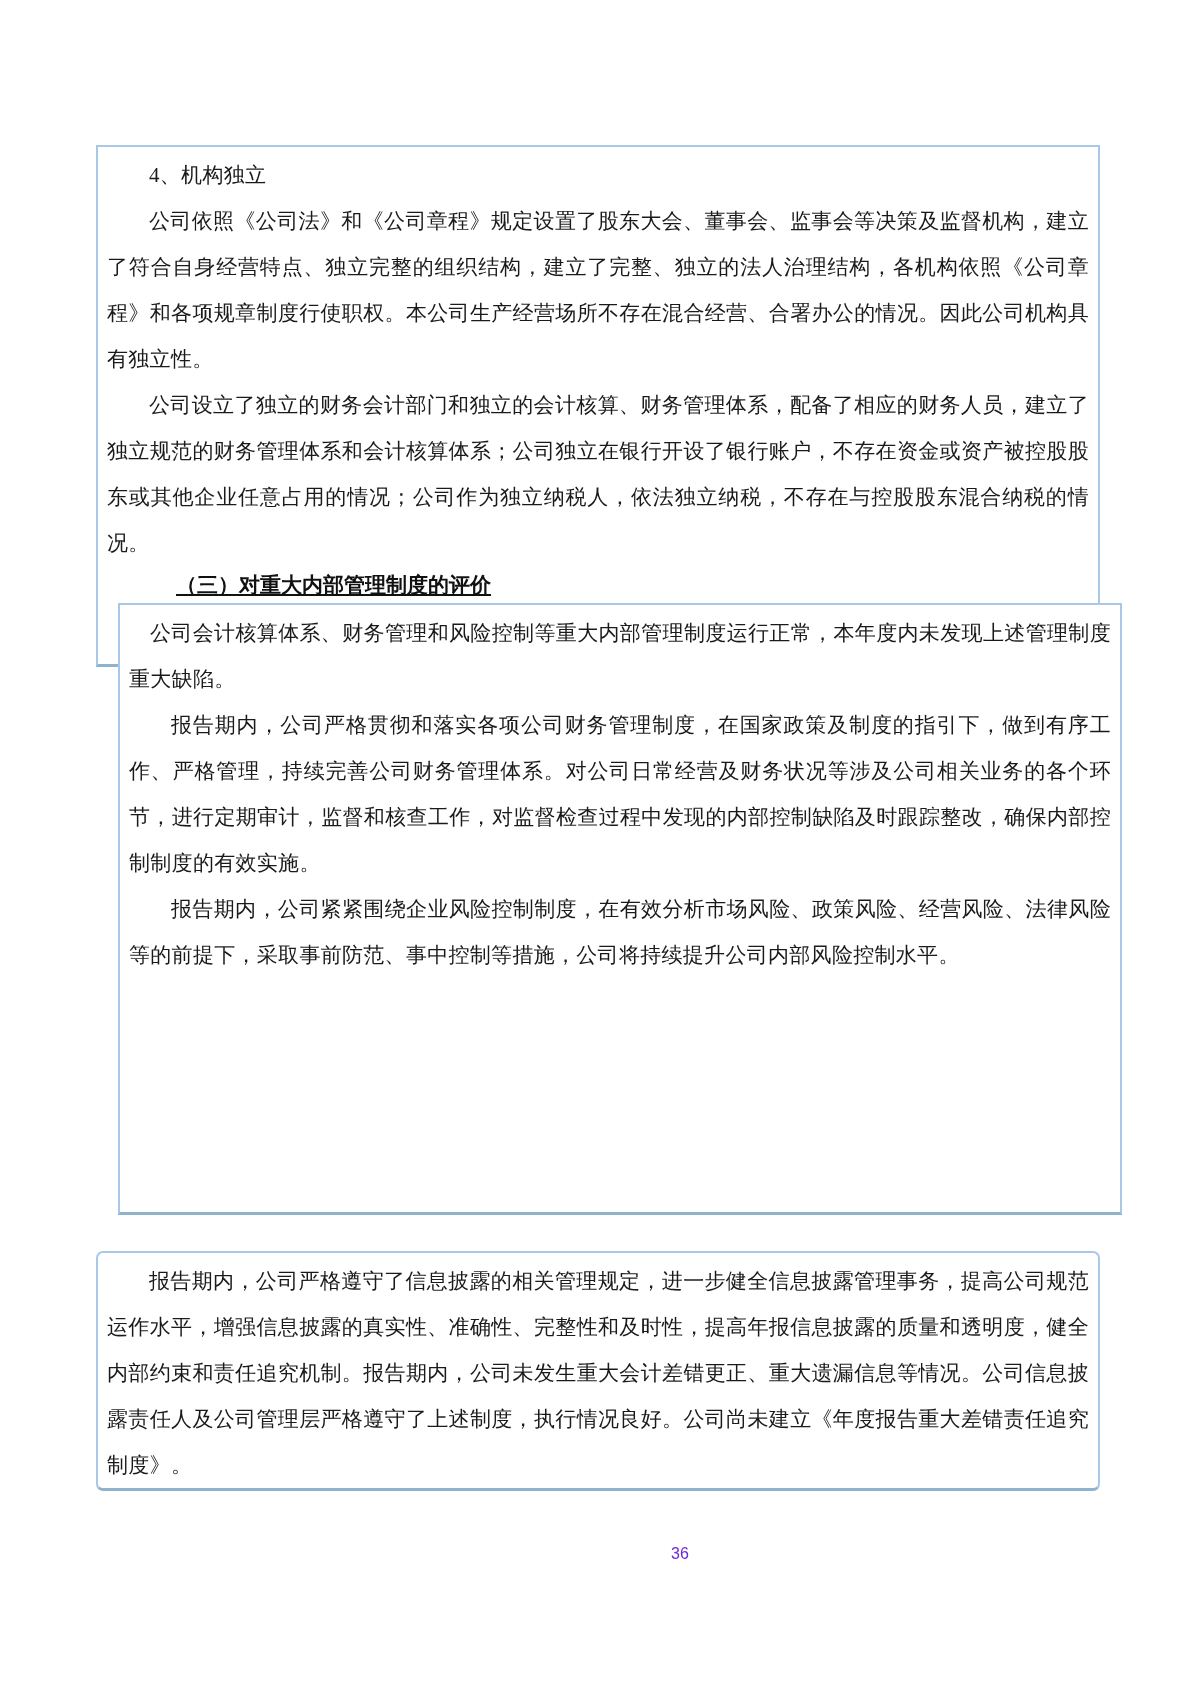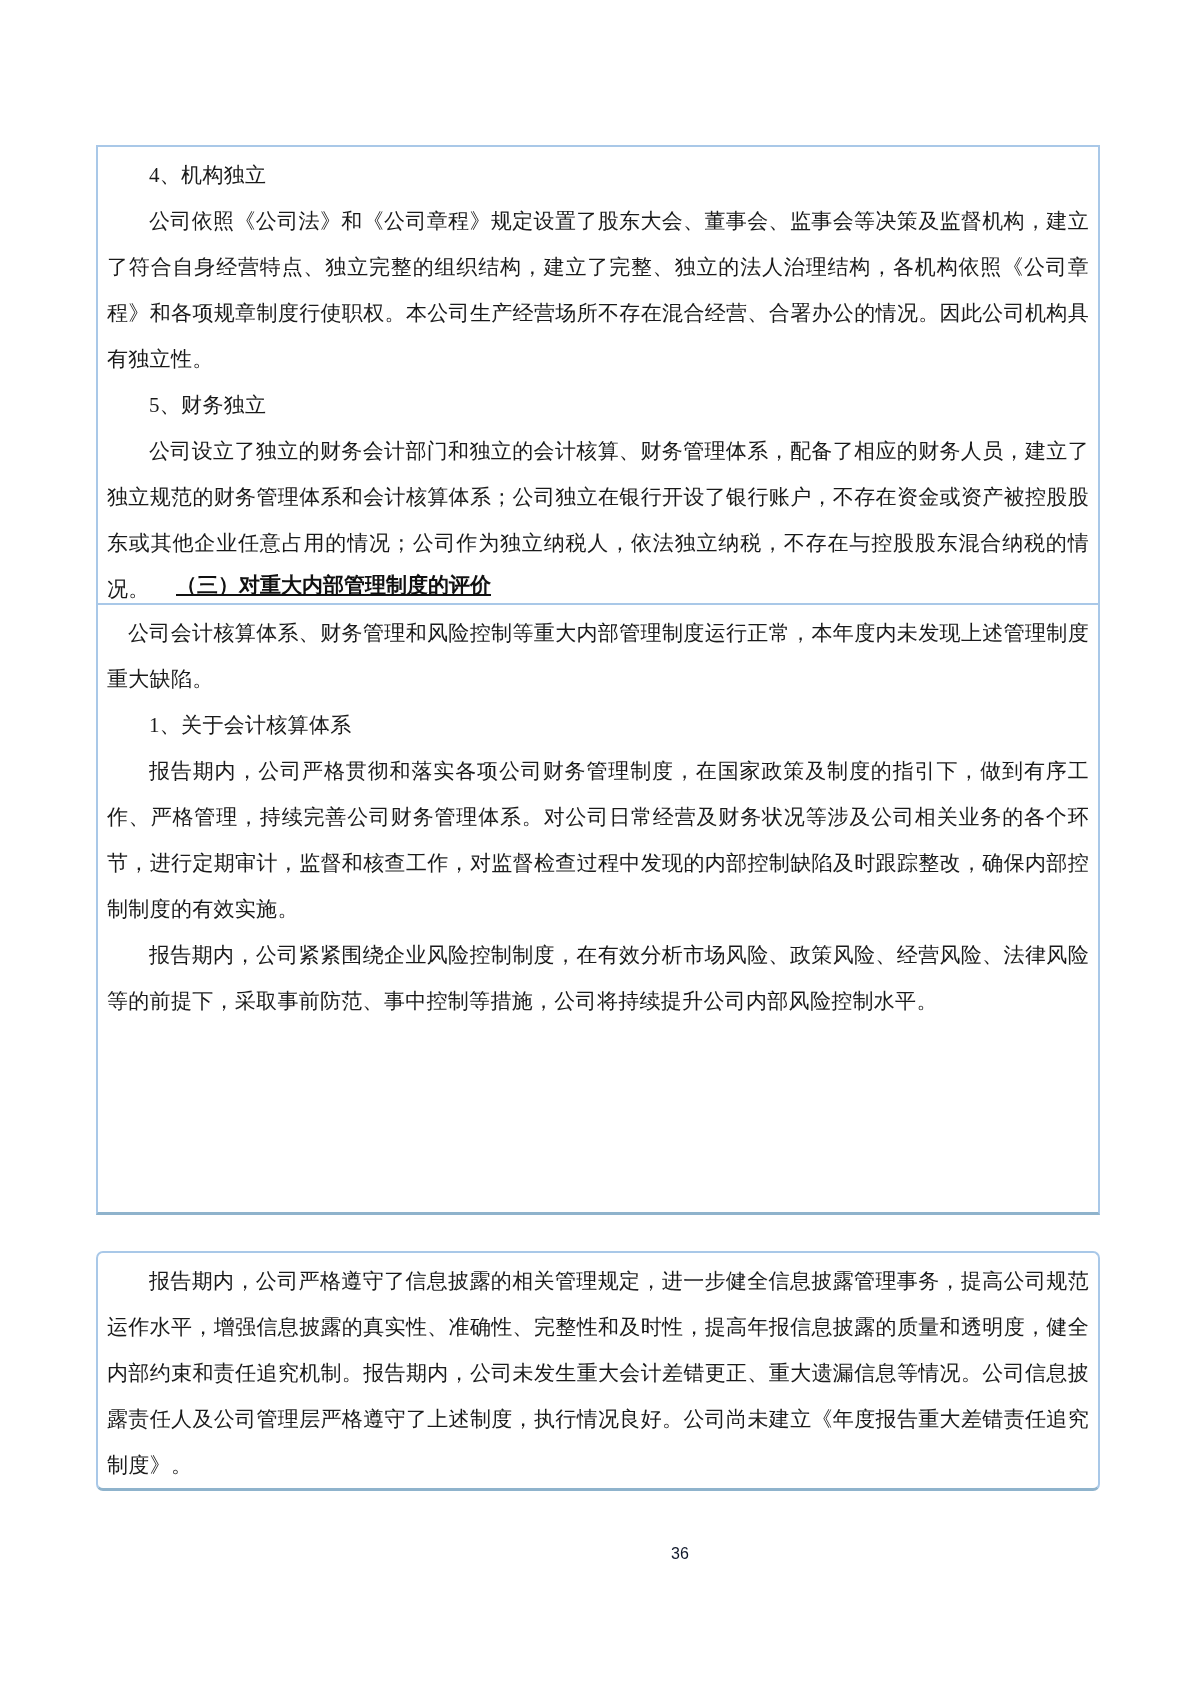--- a/index.html
+++ b/index.html
@@ -27,21 +27,21 @@
     margin:0;
     font-size:21px;
     line-height:46px;
     text-align:justify;
     text-justify:inter-ideograph;
     letter-spacing:0.3px;
   }
   .indent-2{text-indent:42px;}
   .indent-1{text-indent:21px;}
   #box-independence{top:145px;height:522px;}
-  #box-internal-management{top:603px;height:612px;}
+  #box-internal-management{top:603px;height:612px;margin-left:22px;}
   #box-error-accountability{top:1251px;height:240px;border-radius:7px;}
   .between-heading{
     position:absolute;
     left:96px;
     width:1004px;
     box-sizing:border-box;
     margin:0;
     padding-left:80px;
     font-family:"Liberation Sans","DejaVu Sans",sans-serif;
     font-weight:bold;
@@ -52,40 +52,38 @@
   #heading-section-3{top:568px;text-decoration:underline;}
   #heading-section-4{top:1216px;}
   .page-number{
     position:absolute;
     top:1545px;
     left:640px;
     width:80px;
     text-align:center;
     font-family:"Liberation Sans","DejaVu Sans",sans-serif;
     font-size:16px;
-    color:#0f172a;
+    color:#6d28d9;
   }
 </style>
 </head>
 <body>
 
 <div class="page">
 
   <section class="box" id="box-independence">
     <p class="indent-2">4、机构独立</p>
     <p class="indent-2">公司依照《公司法》和《公司章程》规定设置了股东大会、董事会、监事会等决策及监督机构，建立了符合自身经营特点、独立完整的组织结构，建立了完整、独立的法人治理结构，各机构依照《公司章程》和各项规章制度行使职权。本公司生产经营场所不存在混合经营、合署办公的情况。因此公司机构具有独立性。</p>
-    <p class="indent-2">5、财务独立</p>
     <p class="indent-2">公司设立了独立的财务会计部门和独立的会计核算、财务管理体系，配备了相应的财务人员，建立了独立规范的财务管理体系和会计核算体系；公司独立在银行开设了银行账户，不存在资金或资产被控股股东或其他企业任意占用的情况；公司作为独立纳税人，依法独立纳税，不存在与控股股东混合纳税的情况。</p>
   </section>
 
   <h3 class="between-heading" id="heading-section-3">（三）对重大内部管理制度的评价</h3>
 
   <section class="box" id="box-internal-management">
     <p class="indent-1">公司会计核算体系、财务管理和风险控制等重大内部管理制度运行正常，本年度内未发现上述管理制度重大缺陷。</p>
-    <p class="indent-2">1、关于会计核算体系</p>
     <p class="indent-2">报告期内，公司严格贯彻和落实各项公司财务管理制度，在国家政策及制度的指引下，做到有序工作、严格管理，持续完善公司财务管理体系。对公司日常经营及财务状况等涉及公司相关业务的各个环节，进行定期审计，监督和核查工作，对监督检查过程中发现的内部控制缺陷及时跟踪整改，确保内部控制制度的有效实施。</p>
     <p class="indent-2">报告期内，公司紧紧围绕企业风险控制制度，在有效分析市场风险、政策风险、经营风险、法律风险等的前提下，采取事前防范、事中控制等措施，公司将持续提升公司内部风险控制水平。</p>
   </section>
 
 
   <section class="box" id="box-error-accountability">
     <p class="indent-2">报告期内，公司严格遵守了信息披露的相关管理规定，进一步健全信息披露管理事务，提高公司规范运作水平，增强信息披露的真实性、准确性、完整性和及时性，提高年报信息披露的质量和透明度，健全内部约束和责任追究机制。报告期内，公司未发生重大会计差错更正、重大遗漏信息等情况。公司信息披露责任人及公司管理层严格遵守了上述制度，执行情况良好。公司尚未建立《年度报告重大差错责任追究制度》。</p>
   </section>
 
   <div class="page-number">36</div>

